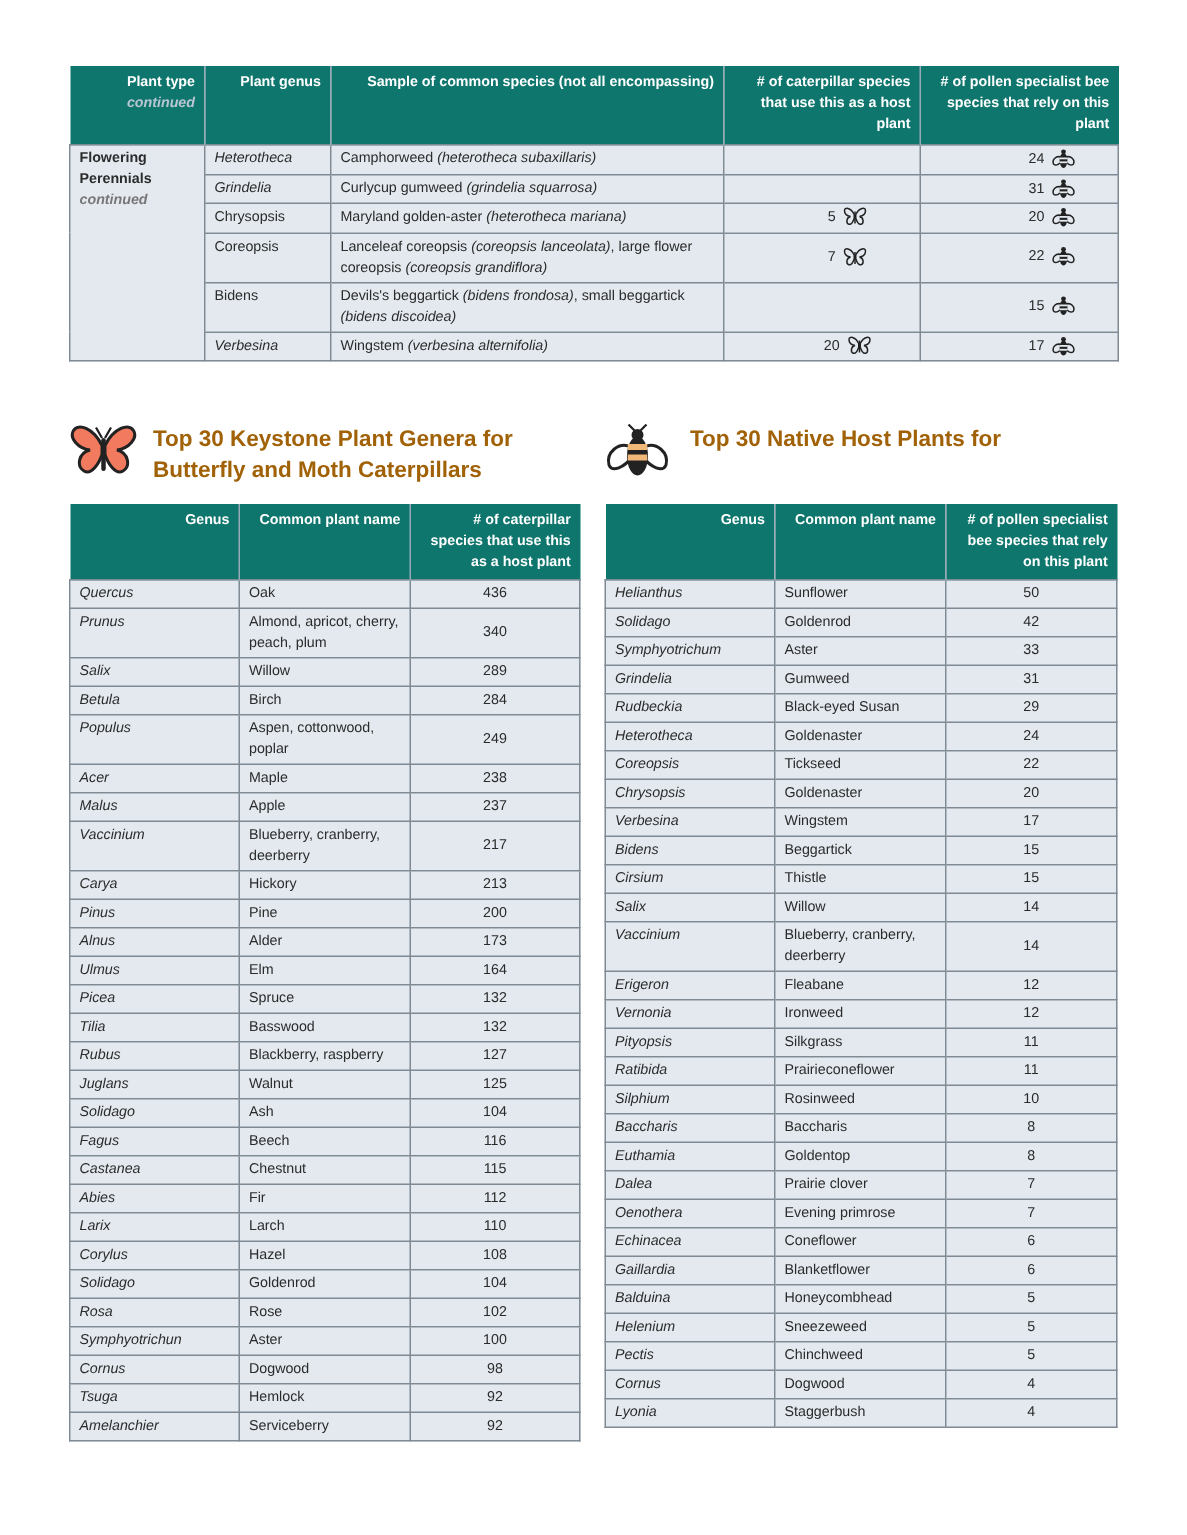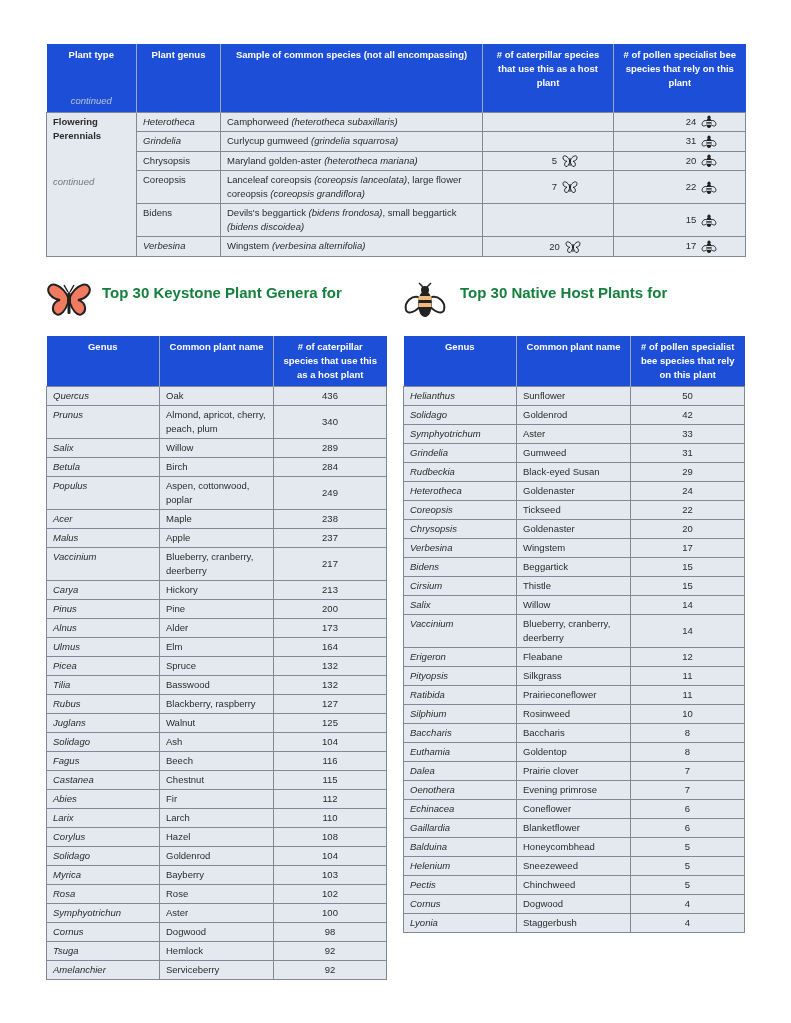--- a/index.html
+++ b/index.html
@@ -1,26 +1,26 @@
 <!DOCTYPE html>
 <html><head>
 <meta charset="utf-8">
 <style>
   html,body{margin:0;padding:0;background:#ffffff;}
   body{width:791px;height:1023px;position:relative;font-family:"Liberation Sans",sans-serif;color:#2b2b2b;overflow:hidden;}
   table{border-collapse:collapse;table-layout:fixed;}
-  th{background:#1d4ed8;color:#ffffff;font-weight:bold;font-size:9.5px;text-align:center;vertical-align:top;padding:4px 6px;line-height:14px;border-right:1px solid #9aa9b8;}
+  th{background:#0f766e;color:#ffffff;font-weight:bold;font-size:9.5px;text-align:right;vertical-align:top;padding:4px 6px;line-height:14px;border-right:1px solid #9aa9b8;}
   th:last-child{border-right:none;}
   td{background:#e3e9ef;font-size:9.5px;line-height:14px;padding:2px 6px;border:1px solid #7f8a94;vertical-align:top;}
   .it{font-style:italic;}
   .num{text-align:center;vertical-align:middle;}
-  .sub{font-weight:normal;font-style:italic;color:#b9c6d3;display:block;margin-top:32px;}
+  .sub{font-weight:bold;font-style:italic;color:#b9c6d3;display:block;}
   #top-table{position:absolute;left:46px;top:44px;width:699px;}
   .ico{display:inline-block;vertical-align:middle;margin-left:5px;}
-  .section-title{position:absolute;font-weight:bold;color:#15803d;font-size:15px;line-height:21px;}
+  .section-title{position:absolute;font-weight:bold;color:#a16207;font-size:15px;line-height:21px;}
   .big-icon{position:absolute;}
   #cat-table{position:absolute;left:46px;top:336px;width:340px;}
   #bee-table{position:absolute;left:403px;top:336px;width:341px;}
   #cat-table td, #bee-table td{height:14px;}
 </style>
 </head>
 <body>
 
 <table id="top-table">
   <colgroup>
@@ -126,20 +126,21 @@
 </table>
 
 <svg class="big-icon" style="left:46px;top:283px" width="46" height="36" viewBox="0 0 46 36">
   <path d="M22 14 C16 2 6 -1 3 4 C0 9 6 16 14 17 C6 19 5 28 10 31 C15 34 20 26 22 20 Z" fill="#f27a5e" stroke="#222" stroke-width="2"></path>
   <path d="M24 14 C30 2 40 -1 43 4 C46 9 40 16 32 17 C40 19 41 28 36 31 C31 34 26 26 24 20 Z" fill="#f27a5e" stroke="#222" stroke-width="2"></path>
   <rect x="21.5" y="9" width="3" height="22" rx="1.5" fill="#222"></rect>
   <path d="M22 9 L18 2 M24 9 L28 2" stroke="#222" stroke-width="1.5" fill="none"></path>
 </svg>
 <div class="section-title" style="left:102px;top:282px">
   <div>Top 30 Keystone Plant Genera for</div>
+  <div>Butterfly and Moth Caterpillars</div>
 </div>
 <table id="cat-table">
   <colgroup>
       <col style="width:113px">
       <col style="width:114px">
       <col style="width:113px">
     </colgroup>
   <thead>
       <tr>
     <th>Genus</th>
@@ -255,25 +256,20 @@
       </tr>
       <tr>
         <td class="it">Corylus</td>
         <td>Hazel</td>
         <td class="num">108</td>
       </tr>
       <tr>
         <td class="it">Solidago</td>
         <td>Goldenrod</td>
         <td class="num">104</td>
-      </tr>
-      <tr>
-        <td class="it">Myrica</td>
-        <td>Bayberry</td>
-        <td class="num">103</td>
       </tr>
       <tr>
         <td class="it">Rosa</td>
         <td>Rose</td>
         <td class="num">102</td>
       </tr>
       <tr>
         <td class="it">Symphyotrichun</td>
         <td>Aster</td>
         <td class="num">100</td>
@@ -386,20 +382,25 @@
         <td class="it">Vaccinium</td>
         <td>Blueberry, cranberry, deerberry</td>
         <td class="num">14</td>
       </tr>
       <tr>
         <td class="it">Erigeron</td>
         <td>Fleabane</td>
         <td class="num">12</td>
       </tr>
       <tr>
+        <td class="it">Vernonia</td>
+        <td>Ironweed</td>
+        <td class="num">12</td>
+      </tr>
+      <tr>
         <td class="it">Pityopsis</td>
         <td>Silkgrass</td>
         <td class="num">11</td>
       </tr>
       <tr>
         <td class="it">Ratibida</td>
         <td>Prairieconeflower</td>
         <td class="num">11</td>
       </tr>
       <tr>

